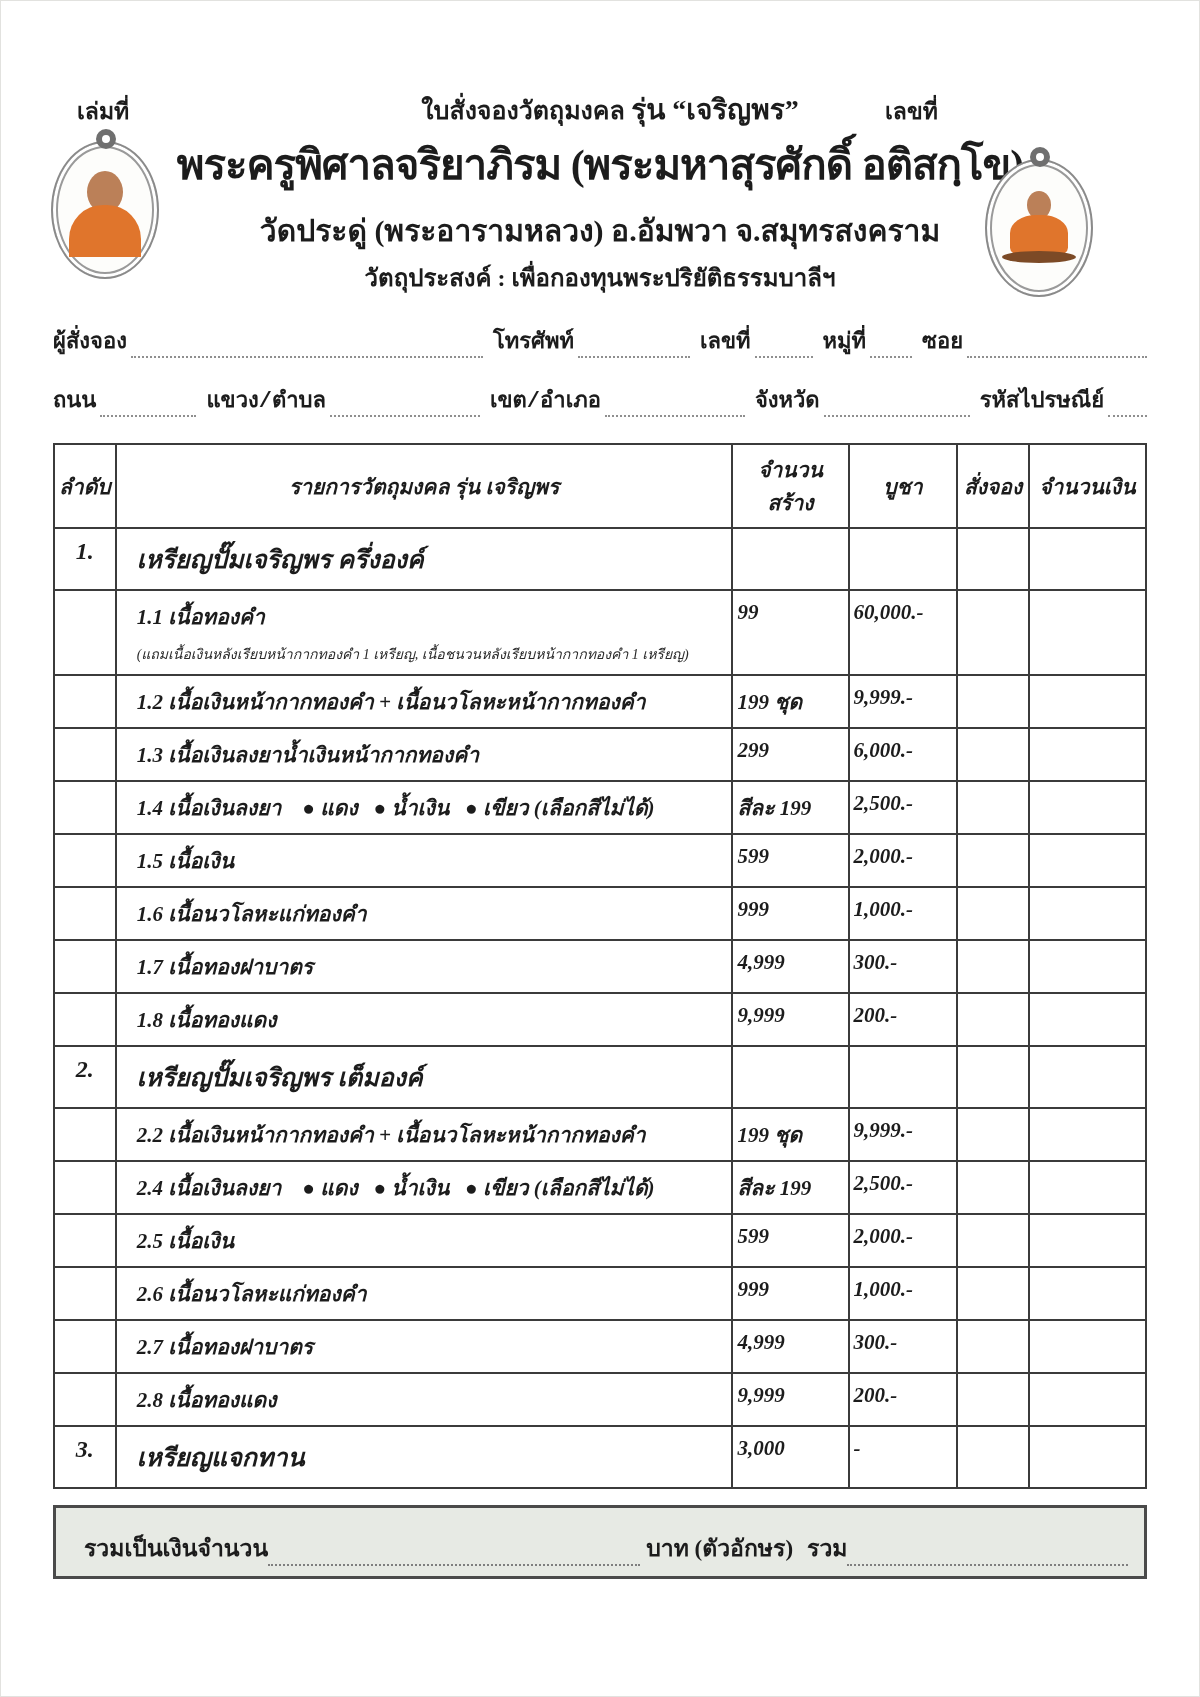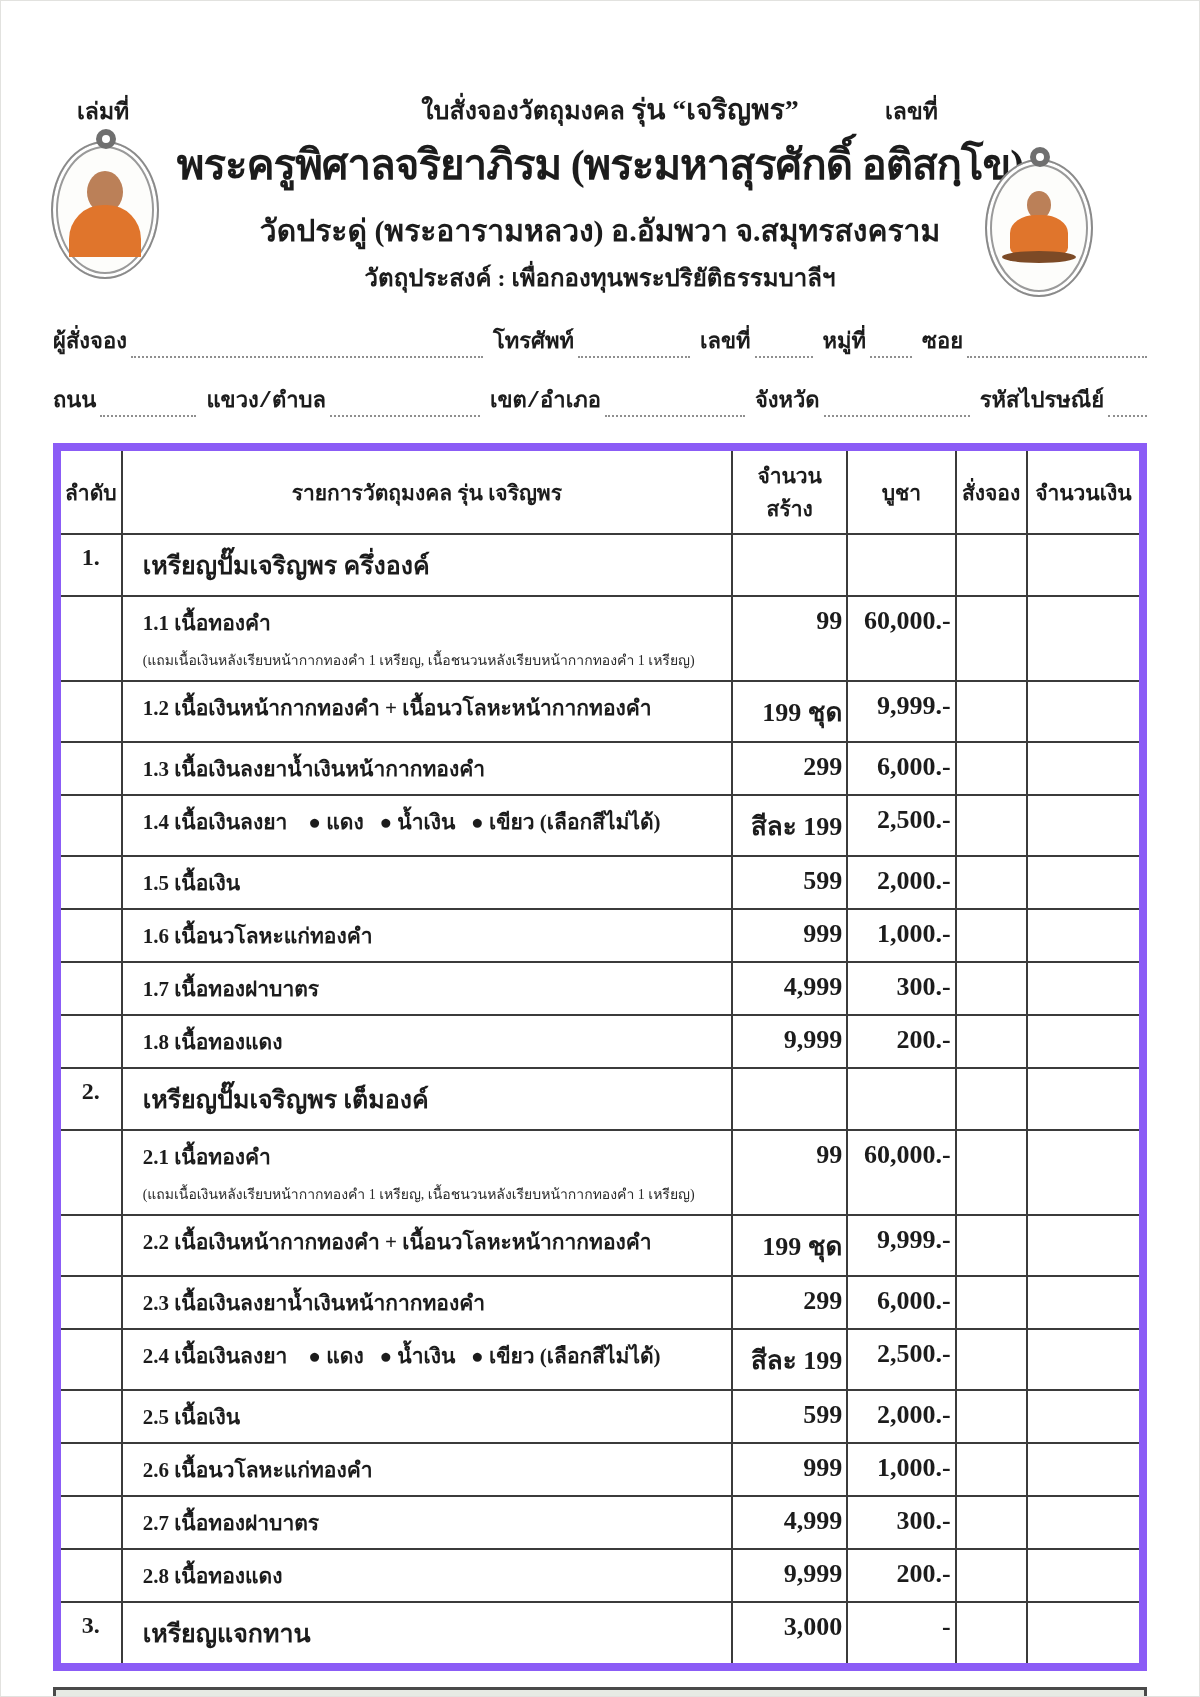--- a/index.html
+++ b/index.html
@@ -41,26 +41,26 @@
   .field-row { display:flex; align-items:flex-end; font-size:22px; font-weight:bold; margin-top:26px; }
   .field-row.second { margin-top:24px;font-family:Liberation Mono, monospace; }
   .f-label { white-space:nowrap; padding-right:4px; }
   .dots { border-bottom:2px dotted #8f8f8f; height:20px; }
   .dots.grow { flex:1; }
 
   
   table.order-table { width:100%; border-collapse:collapse; margin-top:26px; }
   .order-table th, .order-table td { border:2px solid #3b3b3b; vertical-align:top; }
   .order-table th { font-size:21px; font-weight:bold; padding:8px 4px; text-align:center; vertical-align:middle; }
-  .order-table { border:8px solid #8b5cf6; }
+  .order-table { border:2px solid #8b5cf6;font-style:italic; }
   td.c-no { text-align:center; font-size:24px; font-weight:bold; padding:9px 2px; }
   td.c-item { padding:9px 10px 9px 20px; font-size:21px; font-weight:bold; }
   td.c-item .note { font-size:14px; font-weight:normal; color:#2a2a2a; margin-top:10px; letter-spacing:0; }
   td.c-item.section { font-size:25px; padding-top:10px; padding-bottom:10px; }
-  td.c-qty, td.c-price { text-align:right; font-size:26px; font-weight:bold; padding:9px 4px; }
+  td.c-qty, td.c-price { text-align:left; font-size:21px; font-weight:bold; padding:9px 4px; }
   td.c-order, td.c-amount { padding:9px 2px; }
 
   
   .summary-box { margin-top:16px; border:3px solid #4a4a4a; background:#e7eae4; height:74px;
                  display:flex; align-items:flex-end; padding:0 16px 10px 28px;
                  font-size:23px; font-weight:bold; }
   .summary-box .dots { border-bottom:2px dotted #7f7f7f; }
 </style>
 </head>
 <body>
@@ -221,42 +221,23 @@
       <tr>
         <td class="c-no">2.</td>
         <td class="c-item section">เหรียญปั๊มเจริญพร เต็มองค์</td>
         <td class="c-qty"></td>
         <td class="c-price"></td>
         <td class="c-order"></td>
         <td class="c-amount"></td>
       </tr>
       <tr>
         <td class="c-no"></td>
-        <td class="c-item">
-          <div>2.1 เนื้อทองคำ</div>
-          <div class="note">(แถมเนื้อเงินหลังเรียบหน้ากากทองคำ 1 เหรียญ, เนื้อชนวนหลังเรียบหน้ากากทองคำ 1 เหรียญ)</div>
-        </td>
-        <td class="c-qty">99</td>
-        <td class="c-price">60,000.-</td>
-        <td class="c-order"></td>
-        <td class="c-amount"></td>
-      </tr>
-      <tr>
-        <td class="c-no"></td>
         <td class="c-item">2.2 เนื้อเงินหน้ากากทองคำ + เนื้อนวโลหะหน้ากากทองคำ</td>
         <td class="c-qty">199 ชุด</td>
         <td class="c-price">9,999.-</td>
-        <td class="c-order"></td>
-        <td class="c-amount"></td>
-      </tr>
-      <tr>
-        <td class="c-no"></td>
-        <td class="c-item">2.3 เนื้อเงินลงยาน้ำเงินหน้ากากทองคำ</td>
-        <td class="c-qty">299</td>
-        <td class="c-price">6,000.-</td>
         <td class="c-order"></td>
         <td class="c-amount"></td>
       </tr>
       <tr>
         <td class="c-no"></td>
         <td class="c-item">2.4 เนื้อเงินลงยา&nbsp;&nbsp;&nbsp;&nbsp;● แดง&nbsp;&nbsp;&nbsp;● น้ำเงิน&nbsp;&nbsp;&nbsp;● เขียว (เลือกสีไม่ได้)</td>
         <td class="c-qty">สีละ 199</td>
         <td class="c-price">2,500.-</td>
         <td class="c-order"></td>
         <td class="c-amount"></td>

